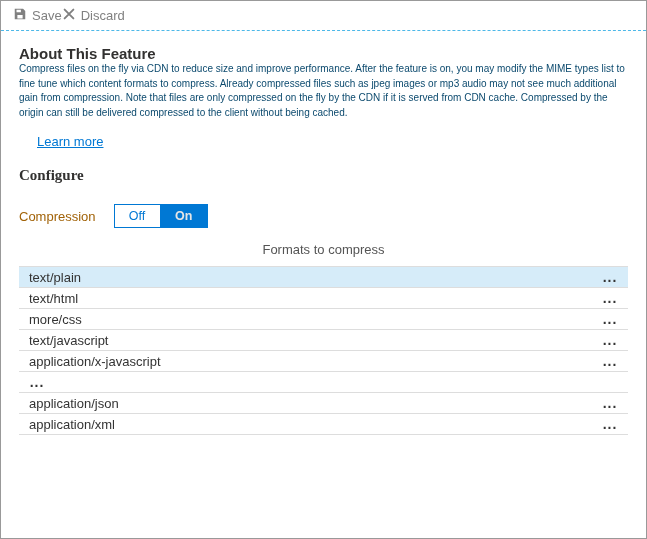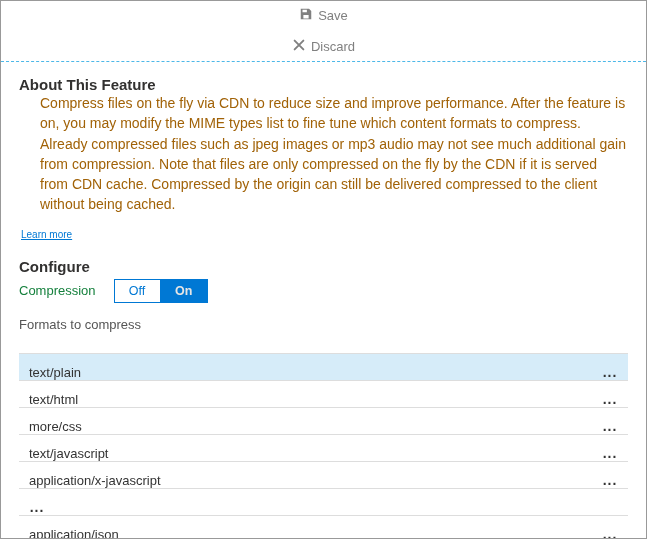--- a/index.html
+++ b/index.html
@@ -9,102 +9,101 @@
       color: #323130;
       background: #fff;
       width: 647px;
       height: 539px;
       border: 1px solid #999;
       overflow: hidden;
     }
     .toolbar {
       display: flex;
       align-items: center;
-      gap: 14px;
       padding: 6px 12px;
       border-bottom: 1px dashed #4db8e8;
-      flex-direction: column;
     }
     .toolbar-btn {
       display: flex;
       align-items: center;
       gap: 5px;
       color: #808080;
       cursor: pointer;
       font-size: 13px;
     }
     .toolbar-btn svg { width: 14px; height: 14px; fill: #808080; }
     .content {
       padding: 14px 18px 10px 18px;
     }
     .section-title {
       font-size: 15px;
       font-weight: 700;
       color: #323130;
       margin-bottom: 0;
     }
     .description {
-      font-size: 14px;
+      font-size: 10px;
       line-height: 1.45;
-      color: #a16207;
+      color: #0c4a6e;
       margin-bottom: 8px;
-      margin-left: 21px;
     }
     .learn-more {
       display: inline-block;
       color: #0078d4;
       text-decoration: underline;
-      font-size: 10px;
-      margin: 6px 0 18px 2px;
+      font-size: 13px;
+      margin: 6px 0 18px 18px;
       cursor: pointer;
     }
     .configure-title {
       font-size: 15px;
       font-weight: 600;
-      margin-bottom: 4px;
+      margin-bottom: 20px;
+      font-family: Liberation Serif, serif;
     }
     .row {
       display: flex;
       align-items: center;
       gap: 18px;
       margin-bottom: 14px;
     }
     .row-label {
       font-size: 13px;
-      color: #15803d;
+      color: #a16207;
     }
     .toggle {
       display: flex;
       border: 1px solid #0078d4;
       text-align: center;
     }
     .toggle-opt {
       width: 46px;
       height: 22px;
       display: flex;
       align-items: center;
       justify-content: center;
       font-size: 12.5px;
       cursor: pointer;
     }
     .toggle-off { background: #fff; color: #0078d4; border-right: 1px solid #0078d4; }
     .toggle-on { background: #0078d4; color: #e5e5e5; font-weight: 700; }
     .formats-label {
       font-size: 13px;
       color: #555;
-      margin-bottom: 22px;
+      margin-bottom: 10px;
+      text-align: center;
     }
     .format-list { width: 100%; }
     .format-row {
       display: flex;
-      align-items: flex-end;
+      align-items: center;
       border-top: 1px solid #ddd;
       border-bottom: 1px solid #ddd;
       margin-top: -1px;
-      height: 28px;
+      height: 22px;
     }
     .format-row.selected { background: #d6ecf9; }
     .format-text {
       flex: 1;
       padding: 0 10px;
       font-size: 13px;
       color: #333;
     }
     .dots {
       width: 36px;

